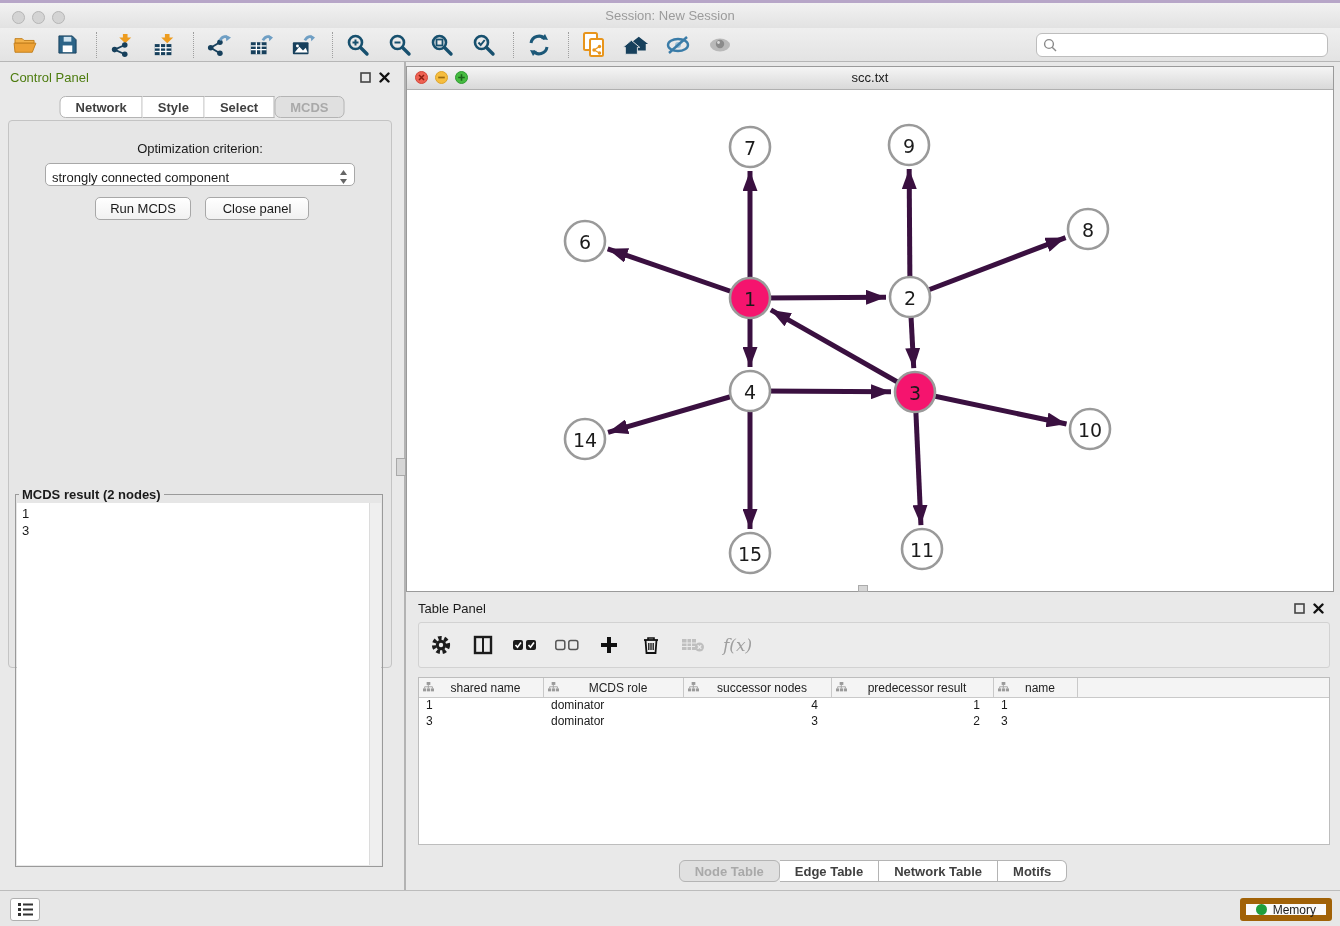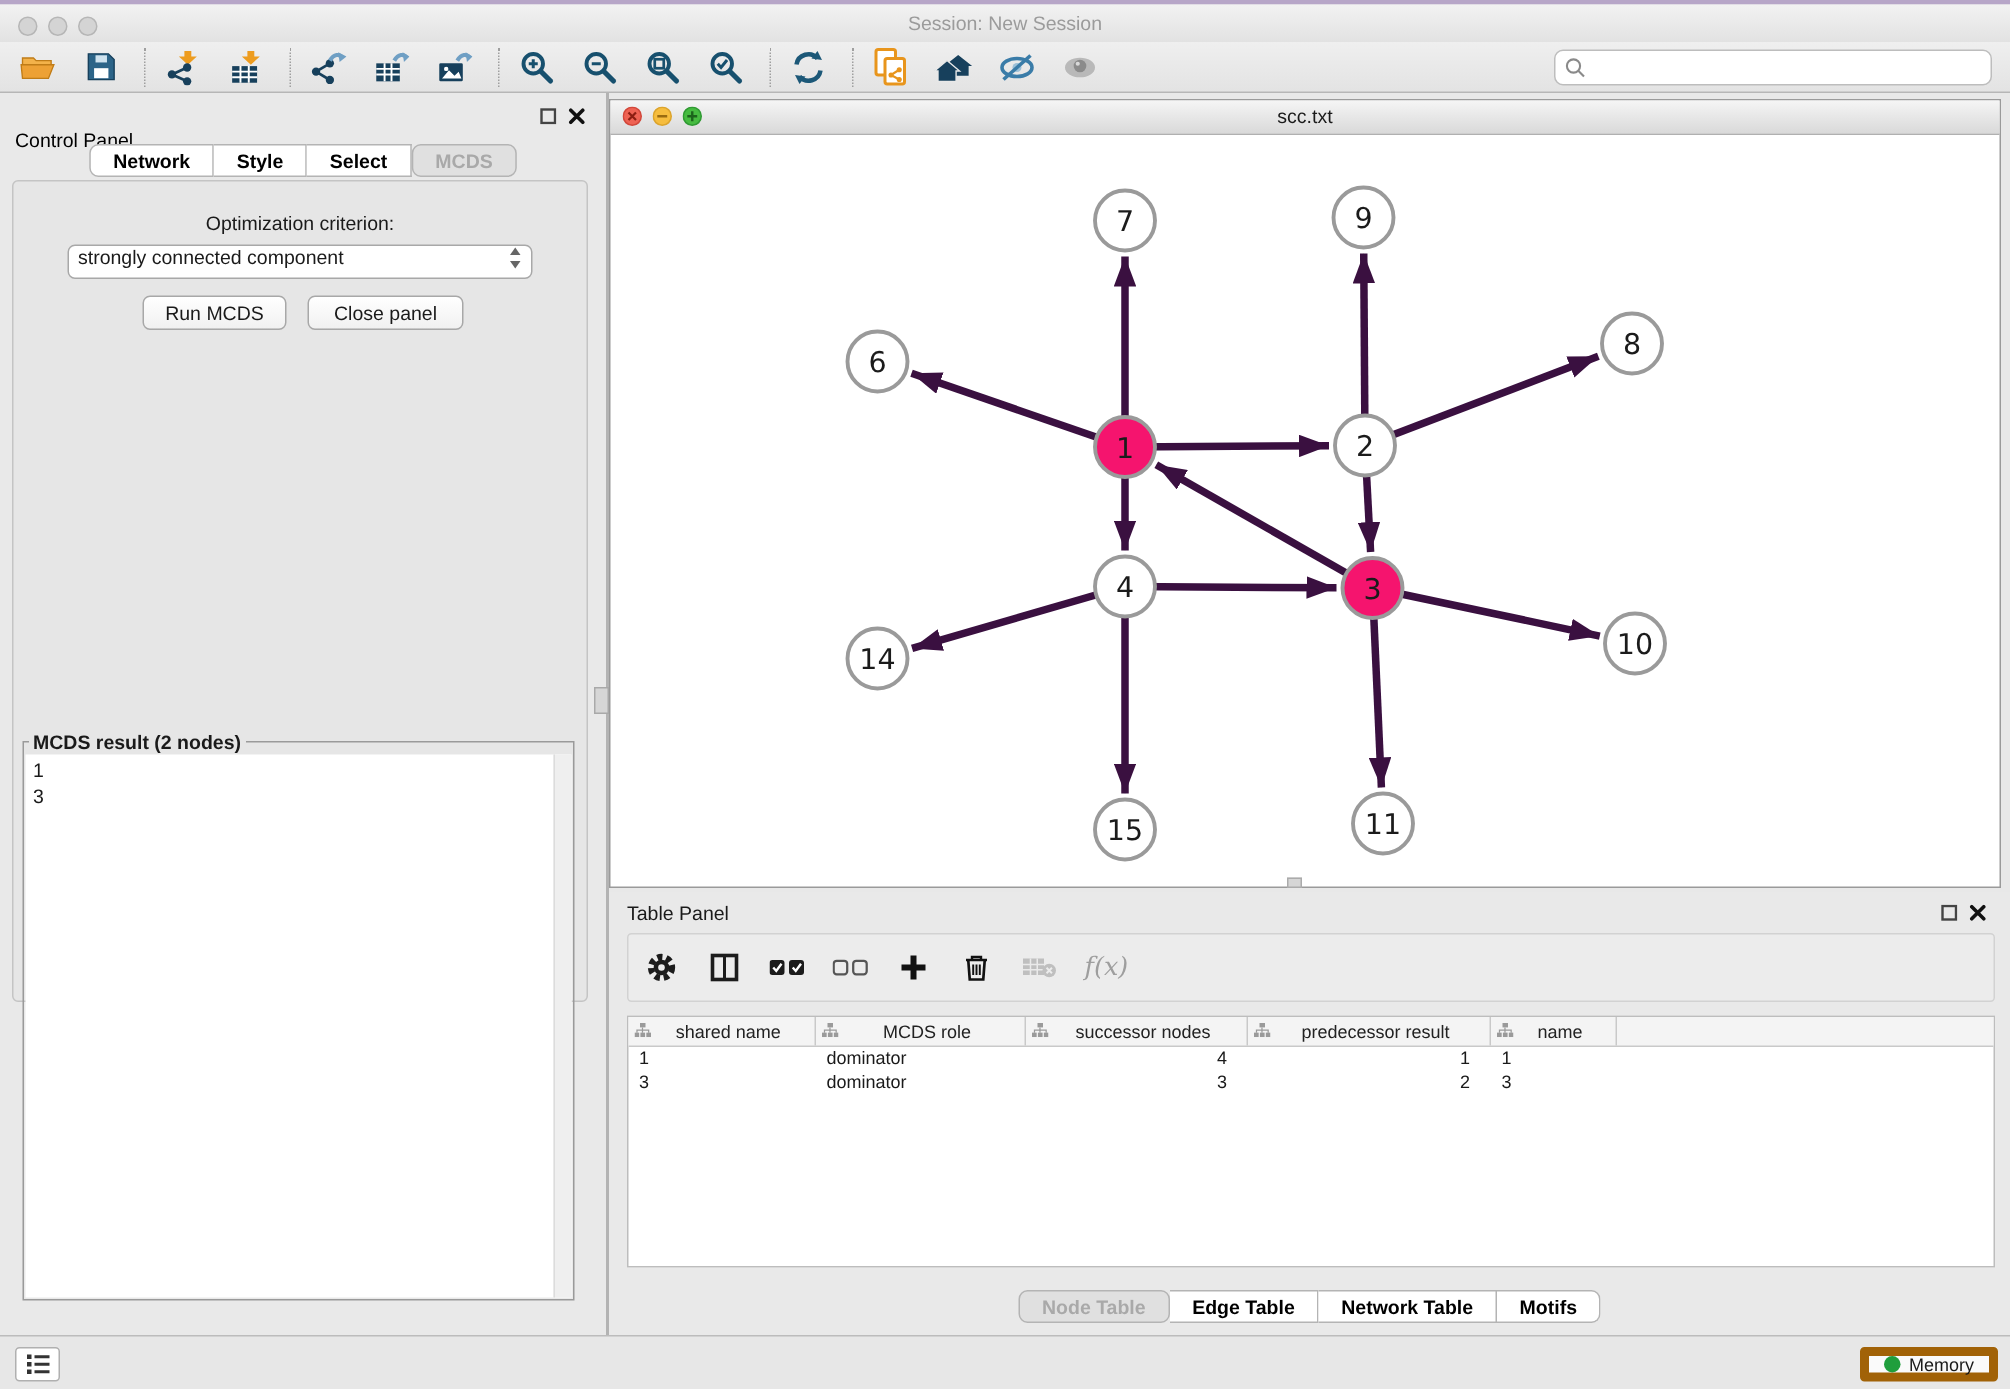--- a/index.html
+++ b/index.html
@@ -17,34 +17,34 @@
   #toolbar{left:0;top:28px;width:1340px;height:34px;background:linear-gradient(#efefef,#e3e3e3);
            border-bottom:1px solid #b6b6b6;display:flex;align-items:center;padding-left:10px;box-sizing:border-box;}
   .tbtn{width:30px;height:28px;display:inline-flex;align-items:center;justify-content:center;margin-right:12px;}
   .tsep{width:0;height:26px;border-left:1px dotted #9f9f9f;margin:0 10px 0 2px;}
   #search-wrap{position:absolute;right:12px;top:33px;width:292px;height:24px;background:#fff;border:1px solid #bdbdbd;
                border-radius:6px;display:flex;align-items:center;padding-left:6px;box-sizing:border-box;}
   #search-wrap input{border:none;outline:none;flex:1;height:18px;font-size:12px;background:transparent;}
 
   
   #control-panel{left:0;top:62px;width:404px;height:828px;background:#e9e9e9;}
-  #cp-title{left:10px;top:24px;font-size:13px;color:#000000;}
+  #cp-title{left:10px;top:8px;font-size:13px;color:#4d7c0f;}
   .panel-icons{position:absolute;display:flex;gap:8px;align-items:center;}
   #cp-icons{right:14px;top:10px;}
   .seg-row{position:absolute;display:flex;}
   #cp-tabs{top:34px;left:50%;transform:translateX(-50%);}
   .seg{display:inline-flex;align-items:center;justify-content:center;height:22px;padding:0 15px;background:#fff;
-       border:1px solid #b4b4b4;border-left:none;font-weight:600;font-size:13px;color:#000000;cursor:default;box-sizing:border-box;}
+       border:1px solid #b4b4b4;border-left:none;font-weight:600;font-size:13px;color:#404040;cursor:default;box-sizing:border-box;}
   .seg:first-child{border-left:1px solid #b4b4b4;border-radius:6px 0 0 6px;}
   .seg:last-child{border-radius:0 6px 6px 0;}
   .seg.sel{background:#e0e0e0;color:#a9a9a9;border-radius:6px;border-left:1px solid #b4b4b4;}
   #cp-box{left:8px;top:58px;width:384px;height:548px;background:#e6e6e6;border:1px solid #c4c4c4;border-radius:4px;box-sizing:border-box;}
   #opt-label{top:20px;width:100%;text-align:center;}
   #criterion-select{left:36px;top:42px;width:310px;height:23px;background:#fff;border:1px solid #a8a8a8;border-radius:5px;
-                    display:flex;align-items:flex-start;padding:0 6px;box-sizing:border-box;font-size:13px;}
+                    display:flex;align-items:flex-end;padding:0 6px;box-sizing:border-box;font-size:13px;}
   #criterion-select .val{flex:1;}
   .btn{position:absolute;height:23px;background:linear-gradient(#ffffff,#f1f1f1);border:1px solid #a8a8a8;border-radius:5px;
        display:flex;align-items:center;justify-content:center;font-size:13px;padding:0 12px;box-sizing:border-box;}
   #run-btn{left:86px;top:76px;width:96px;}
   #closep-btn{left:196px;top:76px;width:104px;}
   #mcds-fieldset{position:absolute;left:6px;top:366px;width:364px;height:376px;border:1px solid #9a9a9a;margin:0;padding:1px;}
   #mcds-fieldset legend{font-size:13px;padding:0 3px;margin-left:2px;font-weight:bold;}
   #mcds-result-area{position:relative;width:100%;height:100%;background:#fff;box-sizing:border-box;}
   #mcds-result-text{position:absolute;left:5px;top:2px;white-space:pre;font-size:13px;line-height:17px;}
   #mcds-scroll{position:absolute;right:0;top:0;width:12px;height:100%;background:#efefef;border-left:1px solid #dcdcdc;box-sizing:border-box;}

